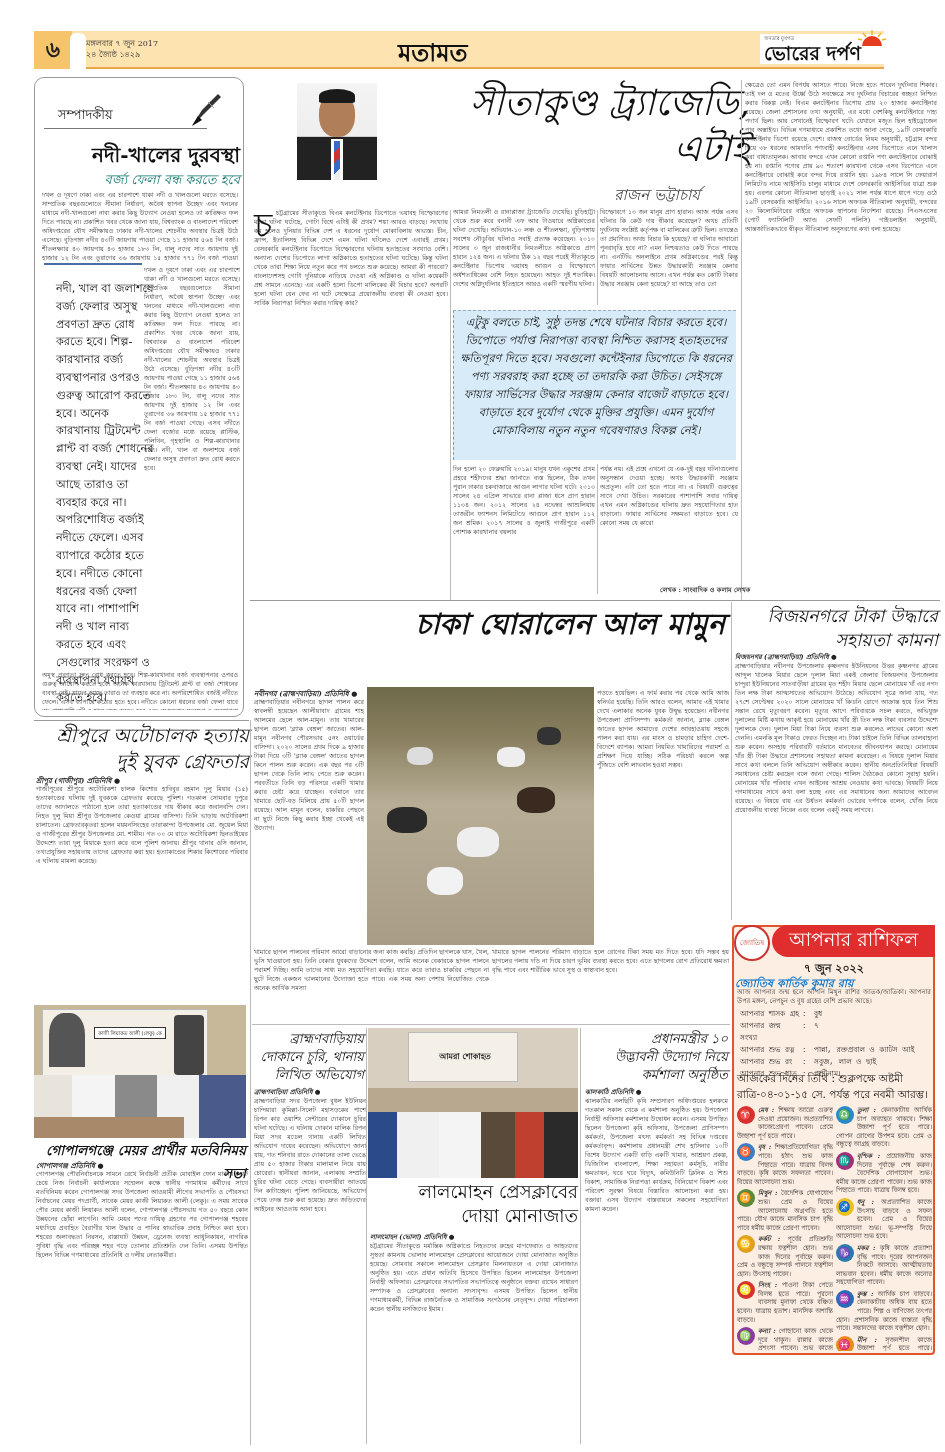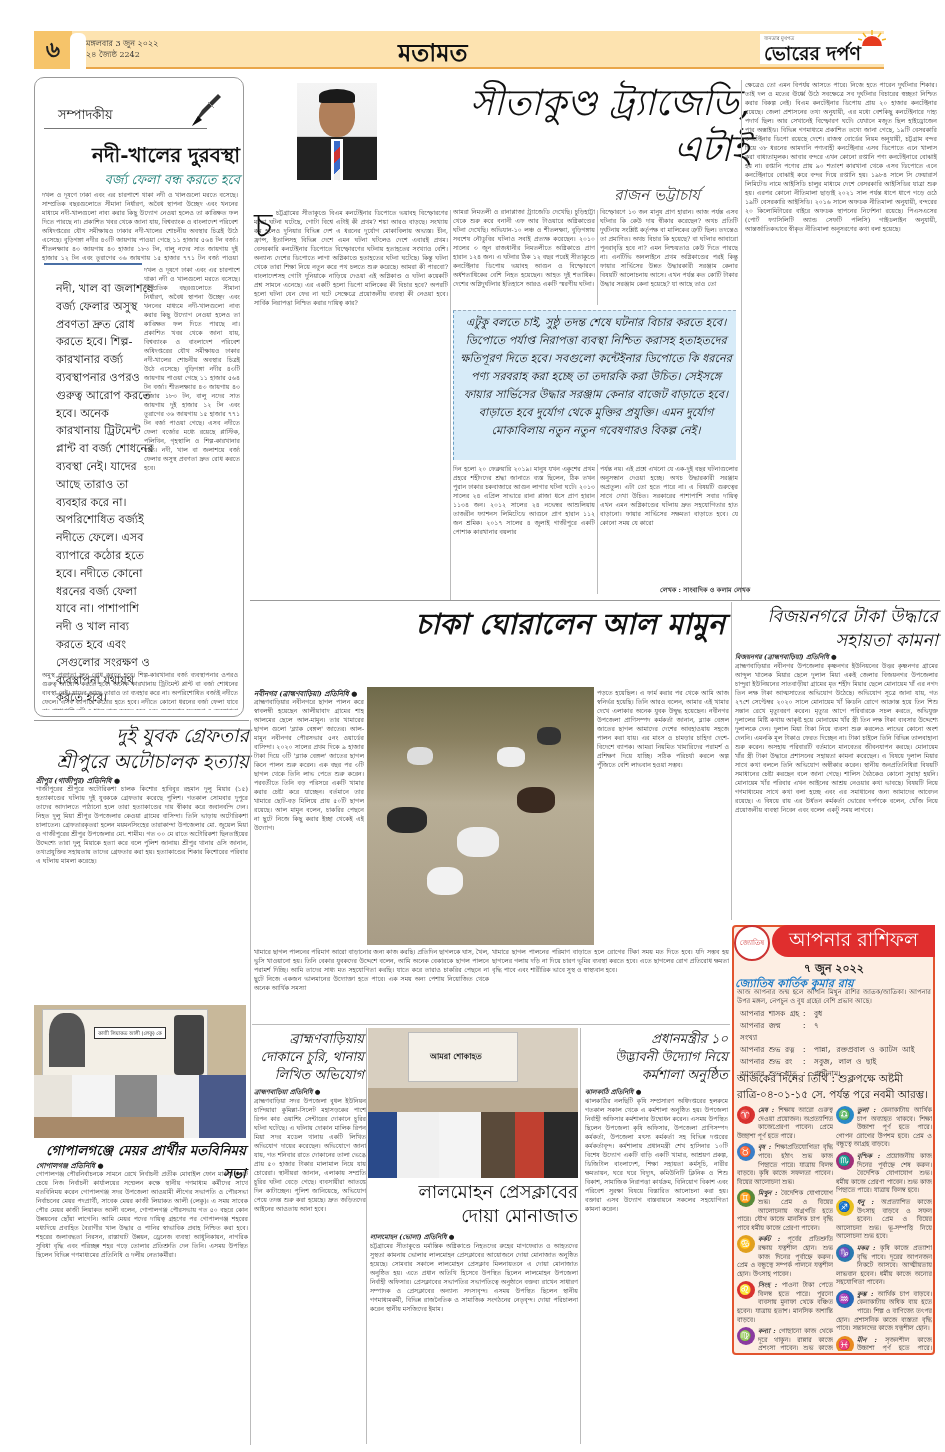--- a/index.html
+++ b/index.html
@@ -39,22 +39,22 @@
 .horo-row span:nth-child(2){width:12px}
 </style>
 </head>
 <body>
 
 <div class="abs masthead"></div>
 <div class="abs masthead-r"></div>
 <div class="abs pageno">৬</div>
 <div class="abs tab"></div>
 <div class="abs dateline">
-  <div>মঙ্গলবার 3 জুন ২০২২</div>
-  <div>২৪ জ্যৈষ্ঠ 2242</div>
+  <div>মঙ্গলবার ৭ জুন 2017</div>
+  <div>২৪ জ্যৈষ্ঠ ১৪২৯</div>
 </div>
 <div class="abs section">মতামত</div>
 <div class="abs logo">
   <small>জনতার মুখপত্র</small>
   <b>ভোরের দর্পণ</b>
 </div>
 <svg class="abs sun" viewBox="0 0 28 16">
   <path d="M4 16 A10 10 0 0 1 24 16 Z" fill="#e63b1f"></path>
   <g stroke="#f2b21c" stroke-width="1.4">
     <line x1="14" y1="0" x2="14" y2="5"></line>
@@ -106,22 +106,22 @@
 
 <div class="abs txt" style="left:453px;top:464px;width:142px;height:130px">দিন হলো ২০ ফেব্রুয়ারি ২০১৯। মানুষ যখন একুশের প্রথম প্রহরে শহীদদের শ্রদ্ধা জানাতে ব্যস্ত ছিলেন, ঠিক তখন পুরান ঢাকার চকবাজারে আগুন লাগার ঘটনা ঘটে। ২০১৩ সালের ২৪ এপ্রিল সাভারে রানা প্লাজা ধসে প্রাণ হারান ১১৩৪ জন। ২০১২ সালের ২৪ নভেম্বর আশুলিয়ায় তাজরীন ফ্যাশনস লিমিটেডে আগুনে প্রাণ হারান ১১২ জন শ্রমিক। ২০১৭ সালের ৪ জুলাই গাজীপুরে একটি পোশাক কারখানার বয়লার</div>
 <div class="abs vrule" style="left:597px;top:464px;height:130px"></div>
 <div class="abs txt" style="left:600px;top:464px;width:138px;height:120px">পর্যন্ত নয়। এই প্রশ্নে এখনো যে এক-দুই বছর ঘটনাগুলোর অনুসন্ধান দেওয়া হচ্ছে। অথচ উদ্ধারকারী সরঞ্জাম অপ্রতুল। এটা তো হতে পারে না। এ বিষয়টি গুরুত্বের সাথে দেখা উচিত। সরকারের পাশাপাশি সবার দায়িত্ব এখন এমন অগ্নিকাণ্ডের ঘটনায় দ্রুত সহযোগিতার হাত বাড়ানো। ফায়ার সার্ভিসের সক্ষমতা বাড়াতে হবে। যে কোনো সময় যে কারো</div>
 <div class="abs" style="left:660px;top:585px;font-size:6.5px;font-weight:bold;color:#333;font-family:'DejaVu Serif',serif">লেখক : সাংবাদিক ও কলাম লেখক</div>
 
 <div class="abs hrule" style="left:250px;top:600px;width:690px;background:#999"></div>
 <div class="abs hrule" style="left:34px;top:720px;width:215px;background:#999"></div>
 
 <div class="abs h-serif" style="left:34px;top:722px;width:215px;font-size:19px;line-height:26px;font-style:italic">
+  <div>শ্রীপুরে অটোচালক হত্যায়</div>
   <div>দুই যুবক গ্রেফতার</div>
-  <div>শ্রীপুরে অটোচালক হত্যায়</div>
 </div>
 <div class="abs" style="left:36px;top:775px;font-size:7px;font-weight:bold;font-style:italic;font-family:'DejaVu Serif',serif">শ্রীপুর (গাজীপুর) প্রতিনিধি ●</div>
 <div class="abs txt" style="left:36px;top:784px;width:212px;height:210px">গাজীপুরের শ্রীপুরে অটোরিকশা চালক কিশোর হাবিবুর রহমান দুলু মিয়ার (১৫) হত্যাকাণ্ডের ঘটনায় দুই যুবককে গ্রেফতার করেছে পুলিশ। গতকাল সোমবার দুপুরে তাদের আদালতে পাঠানো হলে তারা হত্যাকাণ্ডের দায় স্বীকার করে জবানবন্দি দেন। নিহত দুলু মিয়া শ্রীপুর উপজেলার কেওয়া গ্রামের বাসিন্দা। তিনি ভাড়ায় অটোরিকশা চালাতেন। গ্রেফতারকৃতরা হলেন ময়মনসিংহের তারাকান্দা উপজেলার মো. জুয়েল মিয়া ও গাজীপুরের শ্রীপুর উপজেলার মো. শামীম। গত ৩০ মে রাতে অটোরিকশা ছিনতাইয়ের উদ্দেশ্যে তারা দুলু মিয়াকে হত্যা করে বলে পুলিশ জানায়। শ্রীপুর থানার ওসি জানান, তথ্যপ্রযুক্তির সহায়তায় তাদের গ্রেফতার করা হয়। হত্যাকাণ্ডের শিকার কিশোরের পরিবার এ ঘটনায় মামলা করেছে।</div>
 
 <div class="abs photo" style="left:34px;top:1005px;width:212px;height:133px;background:#c8b89a">
   <div style="position:absolute;left:8px;top:4px;width:166px;height:80px;background:#f3efe6;border:1px solid #bbb"></div>
   <div style="position:absolute;left:15px;top:8px;width:36px;height:54px;background:#555;border-radius:40% 40% 0 0"></div>
   <div style="position:absolute;left:60px;top:22px;width:72px;height:12px;background:#fff;border:1px solid #333;font-size:5px;text-align:center;line-height:11px;overflow:hidden">কাজী লিয়াকত আলী (লেকু) কে মেয়র পদে মোবাইল ফোন মার্কায় ভোট দিন</div>
   <div style="position:absolute;left:140px;top:10px;width:30px;height:60px;background:#444;border-radius:4px"></div>
   <div style="position:absolute;left:0;top:70px;width:212px;height:63px;background:linear-gradient(90deg,#e8e4dc 0 18%,#f4f4f4 18% 38%,#8a8a8a 38% 58%,#f0f0f0 58% 78%,#4a5a8a 78%)"></div>
@@ -163,21 +163,21 @@
 <div class="abs h-serif" style="left:254px;top:1030px;width:110px;font-size:13px;line-height:18px;font-style:italic">
   <div>ব্রাহ্মণবাড়িয়ায়</div>
   <div>দোকানে চুরি, থানায়</div>
   <div>লিখিত অভিযোগ</div>
 </div>
 <div class="abs" style="left:254px;top:1087px;font-size:6.5px;font-weight:bold;font-style:italic;font-family:'DejaVu Serif',serif">ব্রাহ্মণবাড়িয়া প্রতিনিধি ●</div>
 <div class="abs txt" style="left:254px;top:1096px;width:112px;height:348px">ব্রাহ্মণবাড়িয়া সদর উপজেলা বুধল ইউনিয়ন চান্দিয়ারা কুমিল্লা-সিলেট মহাসড়কের পাশে রিপন কার ওয়াশিং সেন্টারের দোকানে চুরির ঘটনা ঘটেছে। এ ঘটনায় দোকান মালিক রিপন মিয়া সদর মডেল থানায় একটি লিখিত অভিযোগ দায়ের করেছেন। অভিযোগে জানা যায়, গত শনিবার রাতে দোকানের তালা ভেঙে প্রায় ৫০ হাজার টাকার মালামাল নিয়ে যায় চোরেরা। স্থানীয়রা জানান, এলাকায় সম্প্রতি চুরির ঘটনা বেড়ে গেছে। ব্যবসায়ীরা আতঙ্কে দিন কাটাচ্ছেন। পুলিশ জানিয়েছে, অভিযোগ পেয়ে তদন্ত শুরু করা হয়েছে। দ্রুত জড়িতদের আইনের আওতায় আনা হবে।</div>
 
 <div class="abs photo" style="left:368px;top:1028px;width:210px;height:150px;background:#d8cfc0">
   <div style="position:absolute;left:40px;top:4px;width:110px;height:50px;background:#f4f0e8;border:1px solid #bbb"></div>
-  <div style="position:absolute;left:62px;top:22px;width:70px;height:12px;font-size:8px;font-weight:bold;color:#222">আমরা শোকাহত</div>
+  <div style="position:absolute;left:62px;top:22px;width:70px;height:12px;font-size:8px;font-weight:bold;text-align:center;color:#222">আমরা শোকাহত</div>
   <div style="position:absolute;left:0;top:80px;width:210px;height:70px;background:linear-gradient(90deg,#2a4a8a 0 14%,#f0f0f0 14% 34%,#f4f4f4 34% 54%,#5a4a3a 54% 70%,#c04030 70% 84%,#2a2a2a 84%)"></div>
   <div style="position:absolute;left:0;top:60px;width:210px;height:24px;background:#b8a890"></div>
 </div>
 <div class="abs vrule" style="left:366px;top:1028px;height:416px"></div>
 <div class="abs vrule" style="left:580px;top:1028px;height:416px"></div>
 
 <div class="abs h-serif" style="left:370px;top:1180px;width:208px;font-size:18px;line-height:24px">
   <div>লালমোহন প্রেসক্লাবের</div>
   <div>দোয়া মোনাজাত</div>
 </div>

